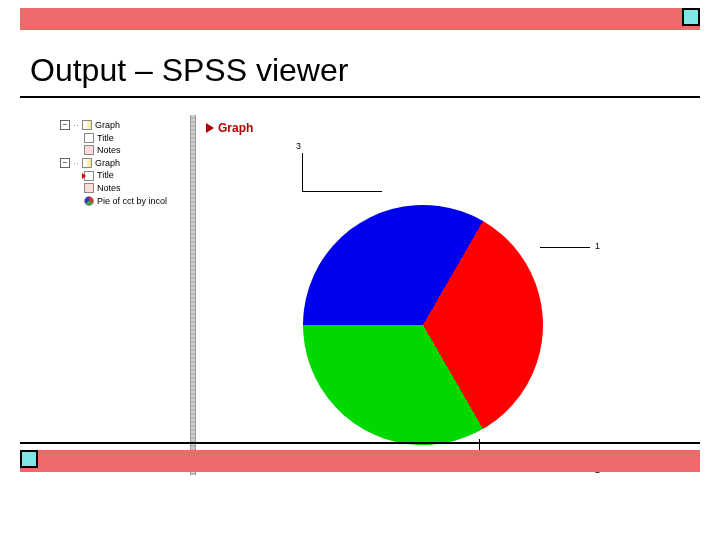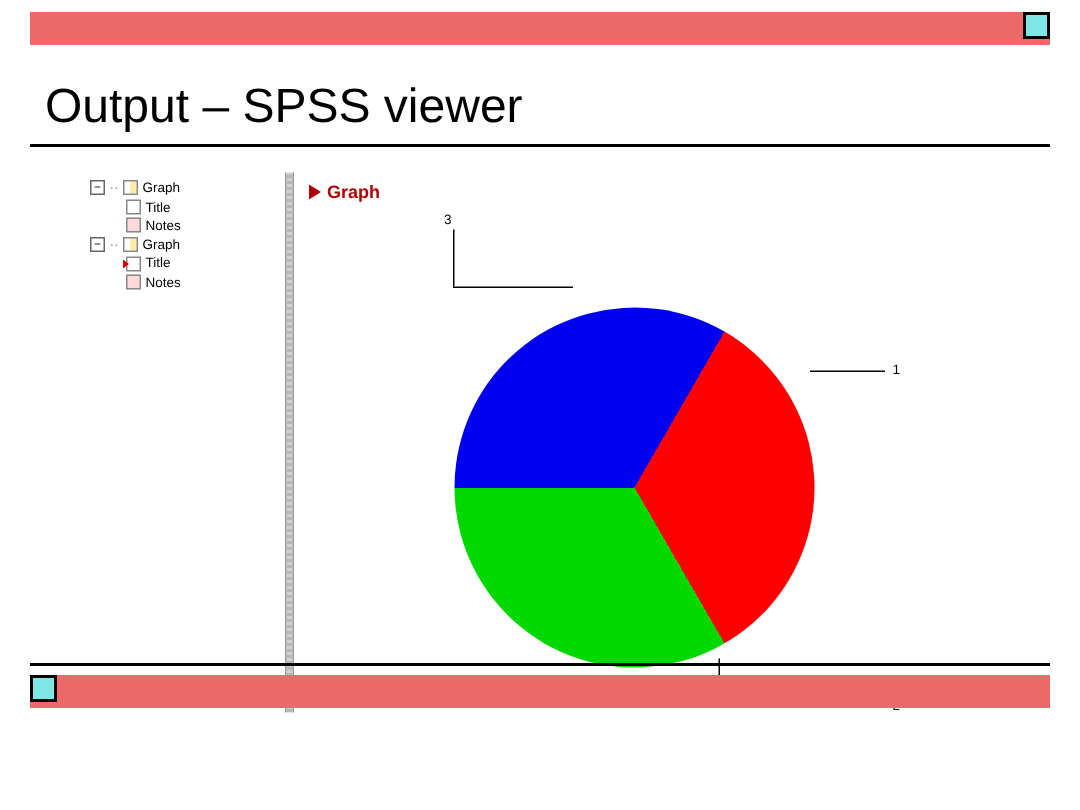--- a/index.html
+++ b/index.html
@@ -72,20 +72,24 @@
         <span>Graph</span>
       </div>
       <div class="row i2">
         <span class="ic ic-titlered"></span>
         <span>Title</span>
       </div>
       <div class="row i2">
         <span class="ic ic-notes"></span>
         <span>Notes</span>
       </div>
+      <div class="row i2">
+        <span class="ic ic-pie"></span>
+        <span>Pie of cct by incol</span>
+      </div>
     </div>
 
     <div class="vsep"></div>
 
     <div class="content">
       <div class="graph-hdr">
         <span class="arrow"></span>
         <span>Graph</span>
       </div>
 

